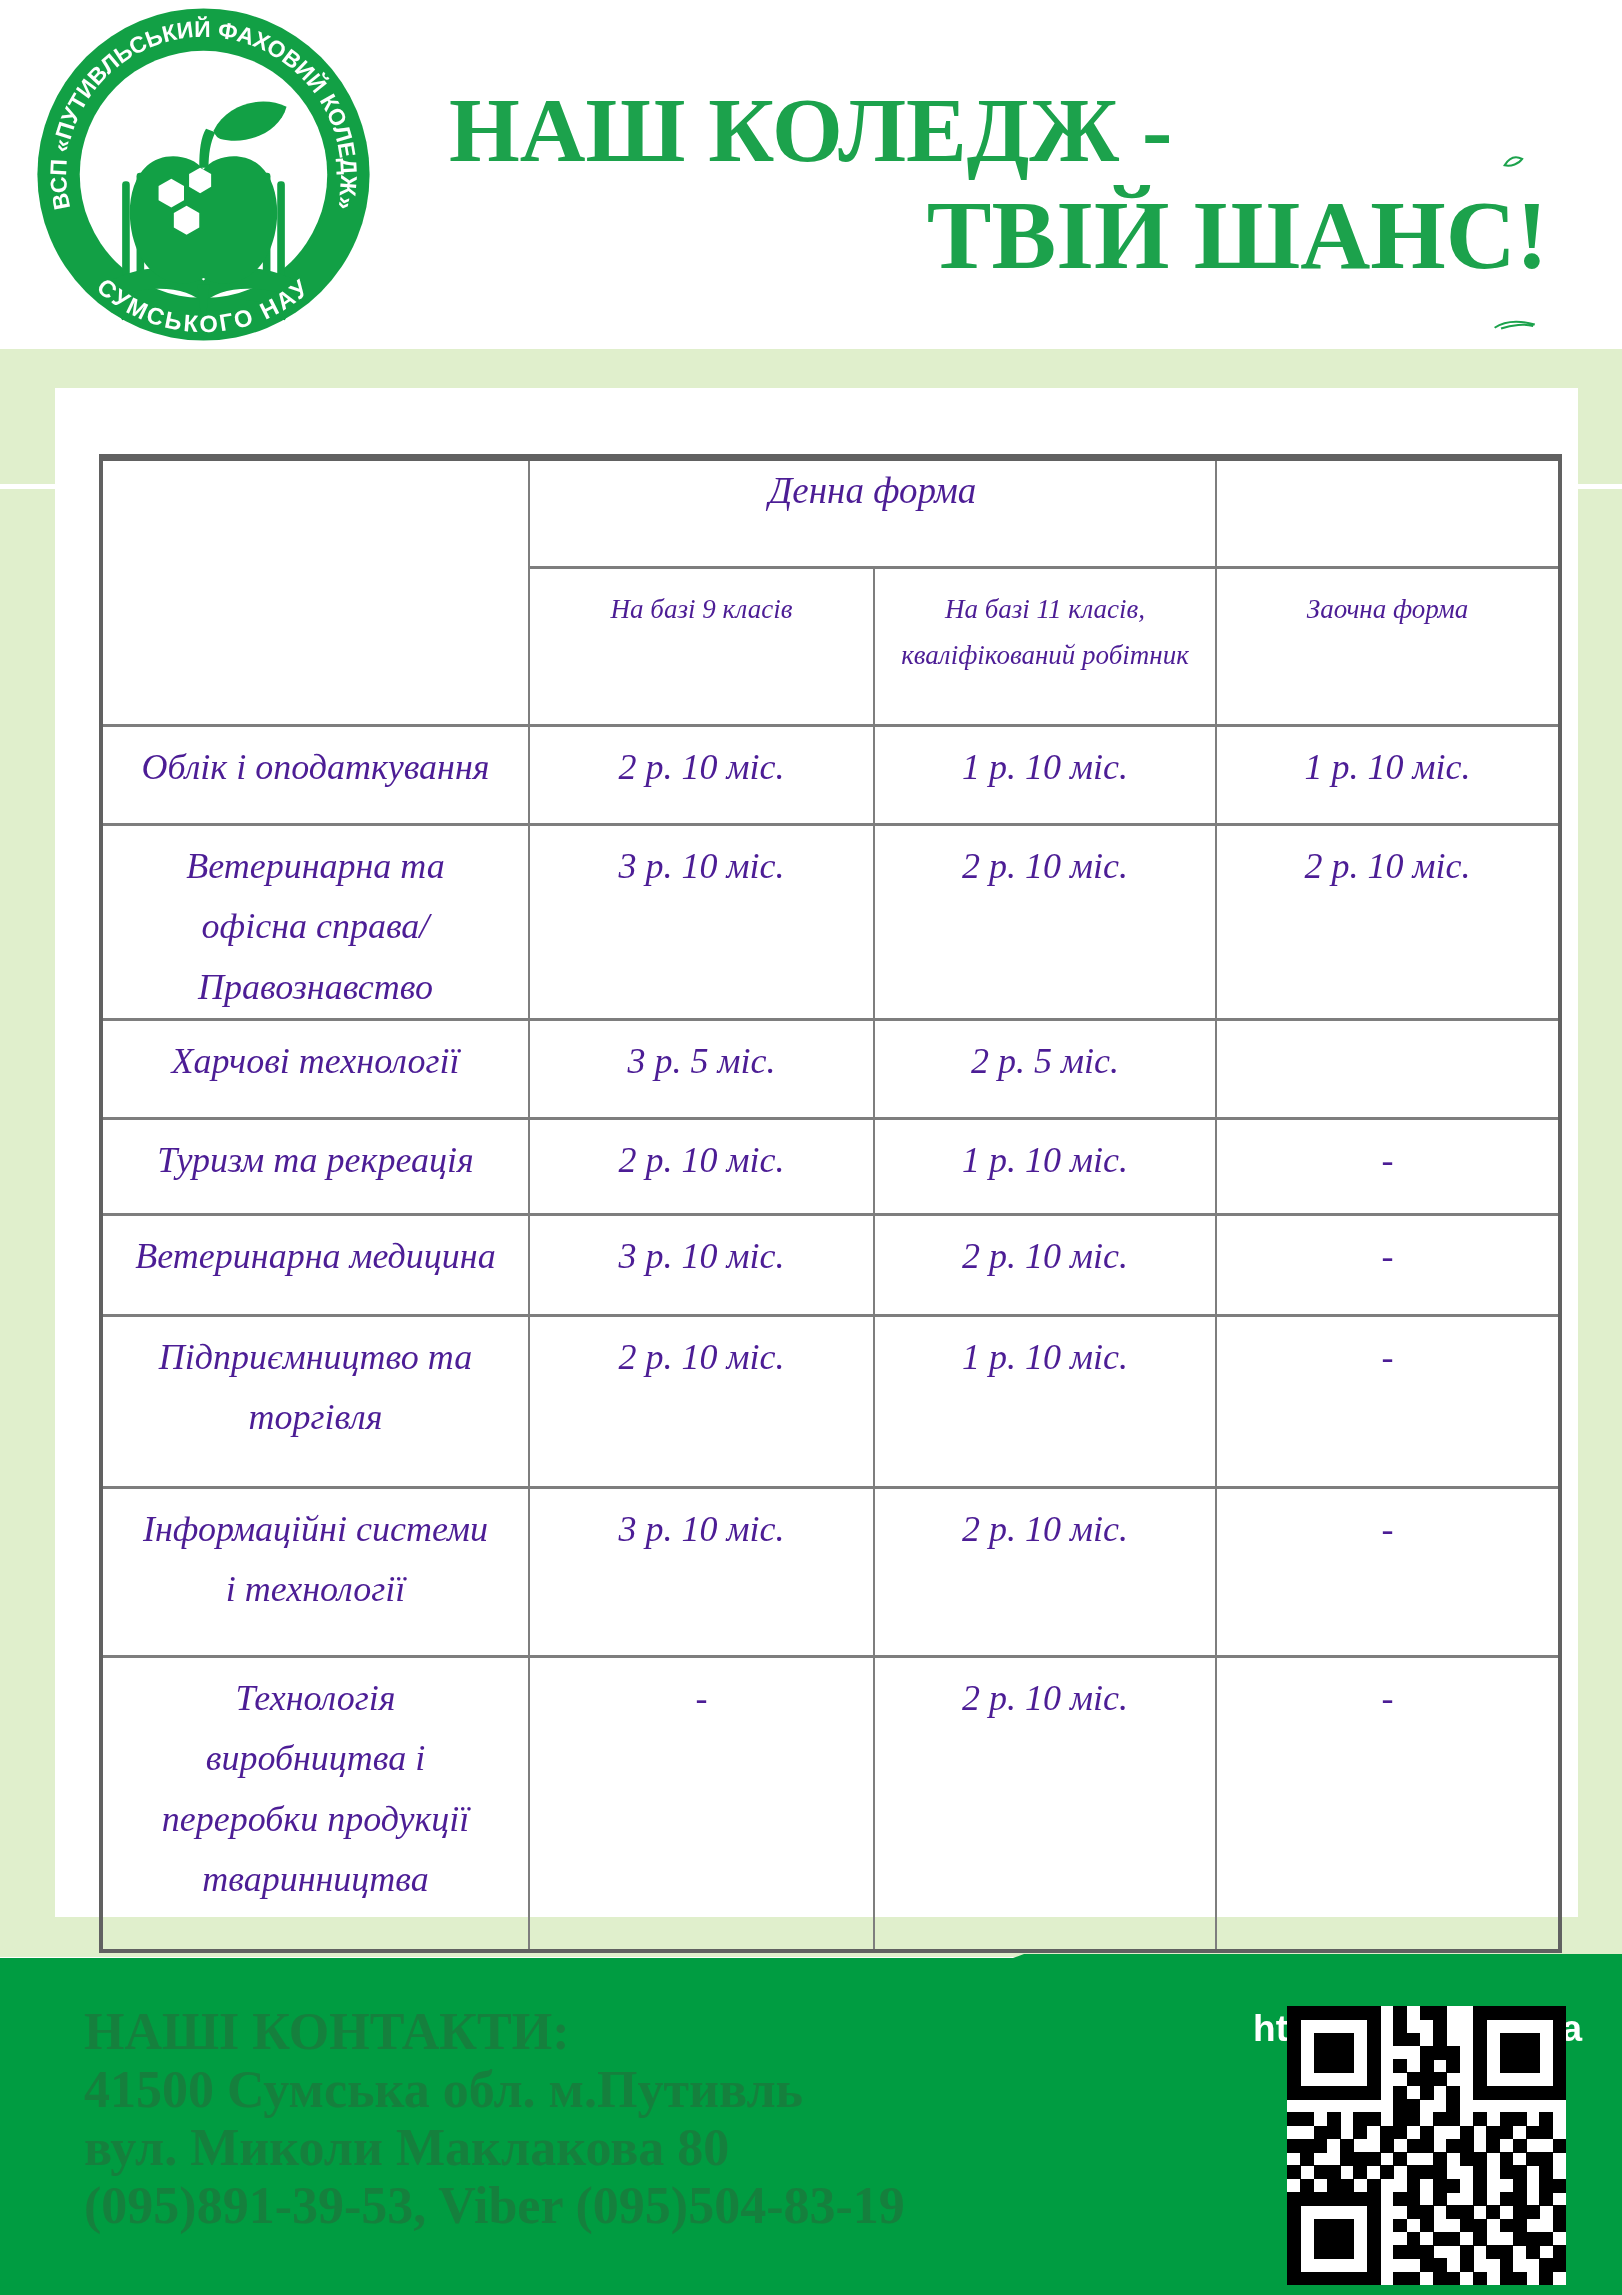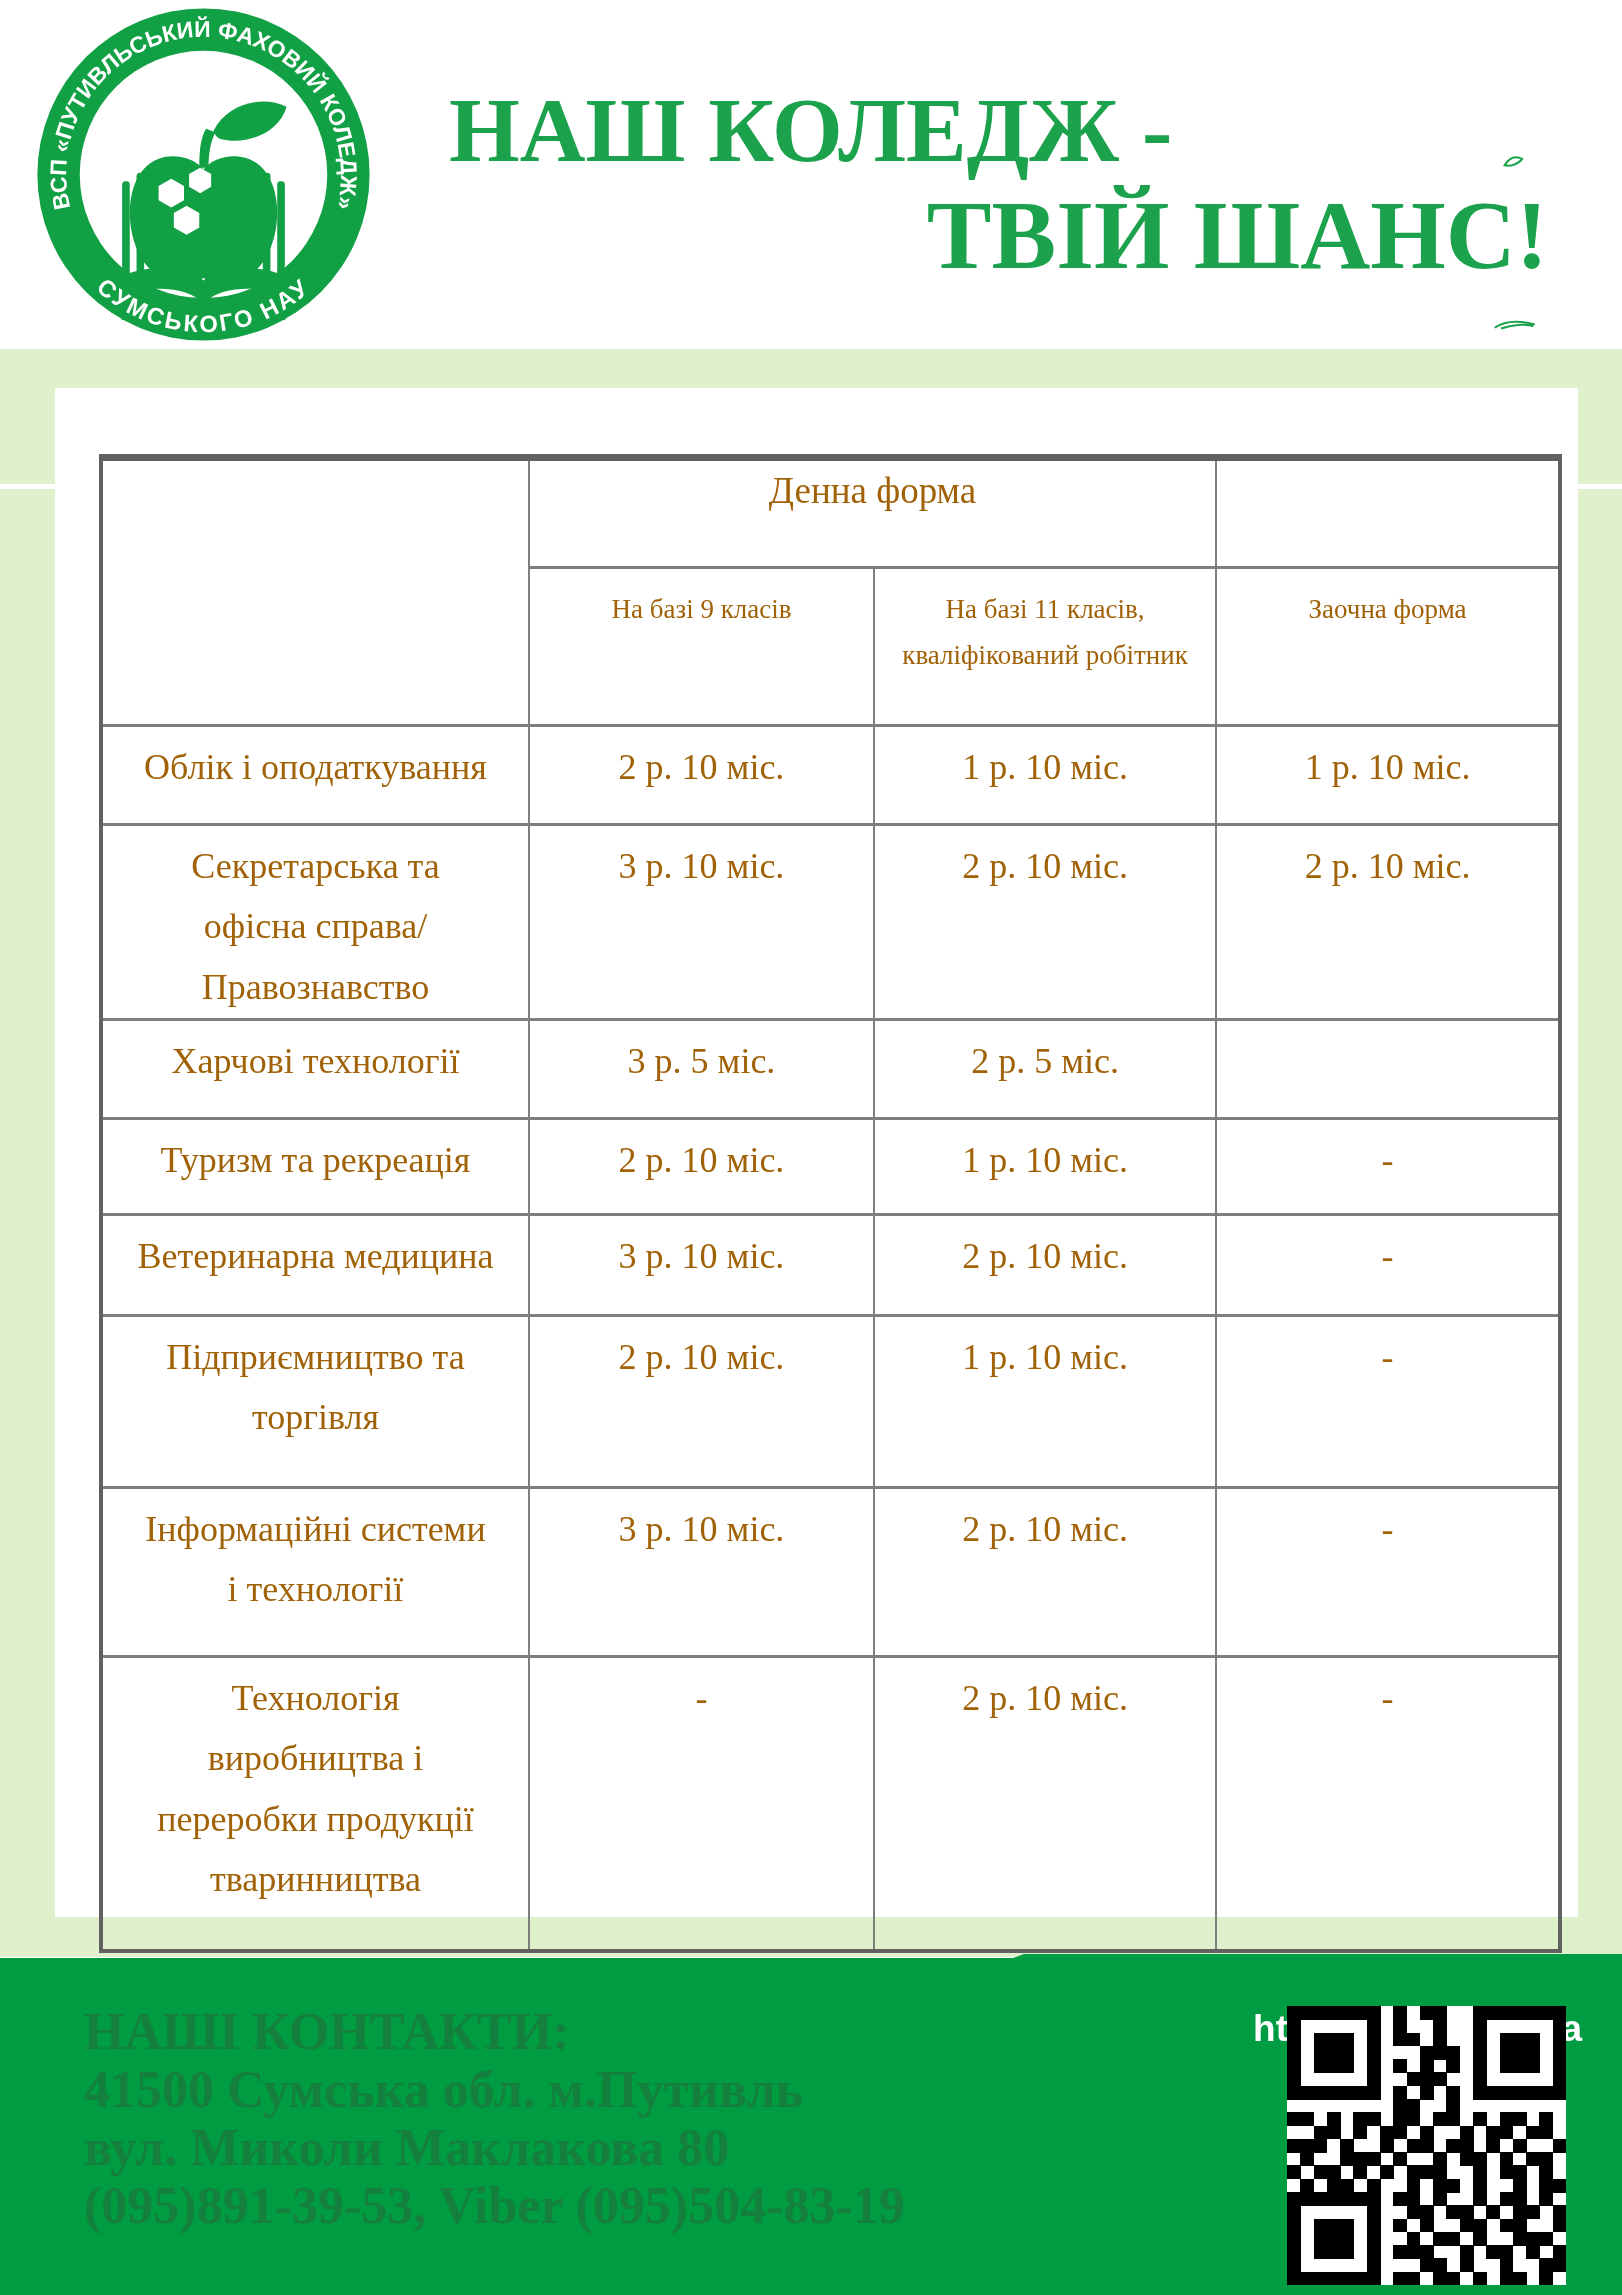--- a/index.html
+++ b/index.html
@@ -17,21 +17,21 @@
   .title-line{color:#1CA24C;font-weight:bold;white-space:nowrap;z-index:3;
               font-family:"Liberation Serif", serif;margin-top:20px;}
   .title1{left:449px;top:65px;font-size:91px;line-height:1;}
   .title2{right:75px;top:167px;font-size:97px;line-height:1;}
   .squiggle{z-index:3;}
 
   
   .table-wrap{left:99px;top:454px;z-index:3;}
   table.sched{border-collapse:collapse;table-layout:fixed;width:1459px;}
   table.sched td{border:2.4px solid #7e7e7e;border-top-width:3.2px;border-bottom-width:3.2px;
-                 vertical-align:top;text-align:center;color:#a16207;overflow:hidden;}
+                 vertical-align:top;text-align:center;color:#4c1d95;overflow:hidden;font-style:italic;}
   table.sched{border:4.9px solid #616161;border-top-width:7.3px;}
   td.h-denna{font-size:37px;padding-top:8px;height:96px;}
   td.h-sub{font-size:27px;line-height:1.7;padding-top:18px;height:136px;}
   td.cell{font-size:36px;line-height:1.68;padding-top:9.7px;}
   td.cell span{display:block;}
 
   
   .footer{left:0;top:1954px;width:1623px;height:342px;background:#009C41;z-index:4;
           clip-path:polygon(0 4px,1013px 4px,1024px 0,1623px 0,1623px 342px,0 342px);}
   .contacts{left:84px;top:2003px;z-index:5;color:#15803d;font-weight:bold;
@@ -123,21 +123,21 @@
     <tr style="height:99px">
       <td class="cell">
             <span>Облік і оподаткування</span>
           </td>
       <td class="cell">2 р. 10 міс.</td>
       <td class="cell">1 р. 10 міс.</td>
       <td class="cell">1 р. 10 міс.</td>
     </tr>
     <tr style="height:169px">
       <td class="cell">
-        <span>Секретарська та</span>
+        <span>Ветеринарна та</span>
         <span>офісна справа/</span>
         <span>Правознавство</span>
       </td>
       <td class="cell">3 р. 10 міс.</td>
       <td class="cell">2 р. 10 міс.</td>
       <td class="cell">2 р. 10 міс.</td>
     </tr>
     <tr style="height:99px">
       <td class="cell">
             <span>Харчові технології</span>

